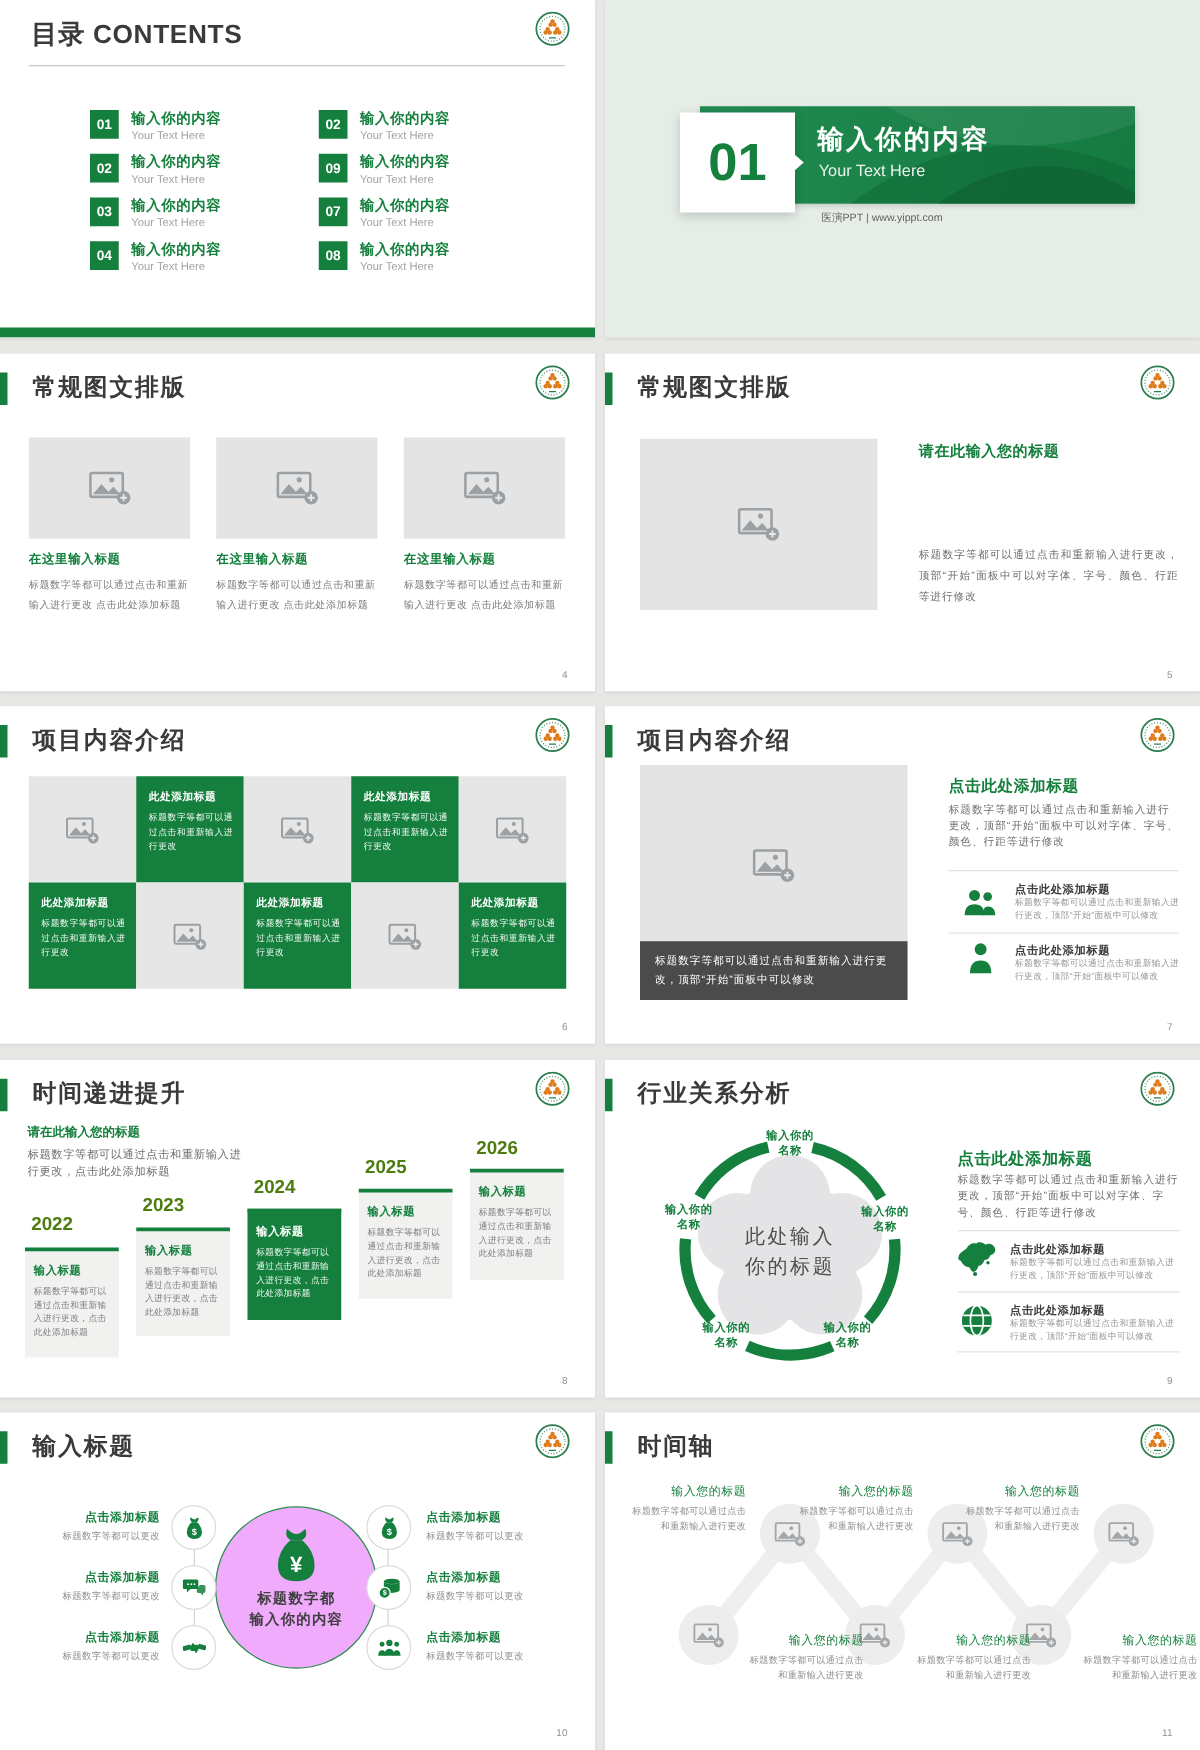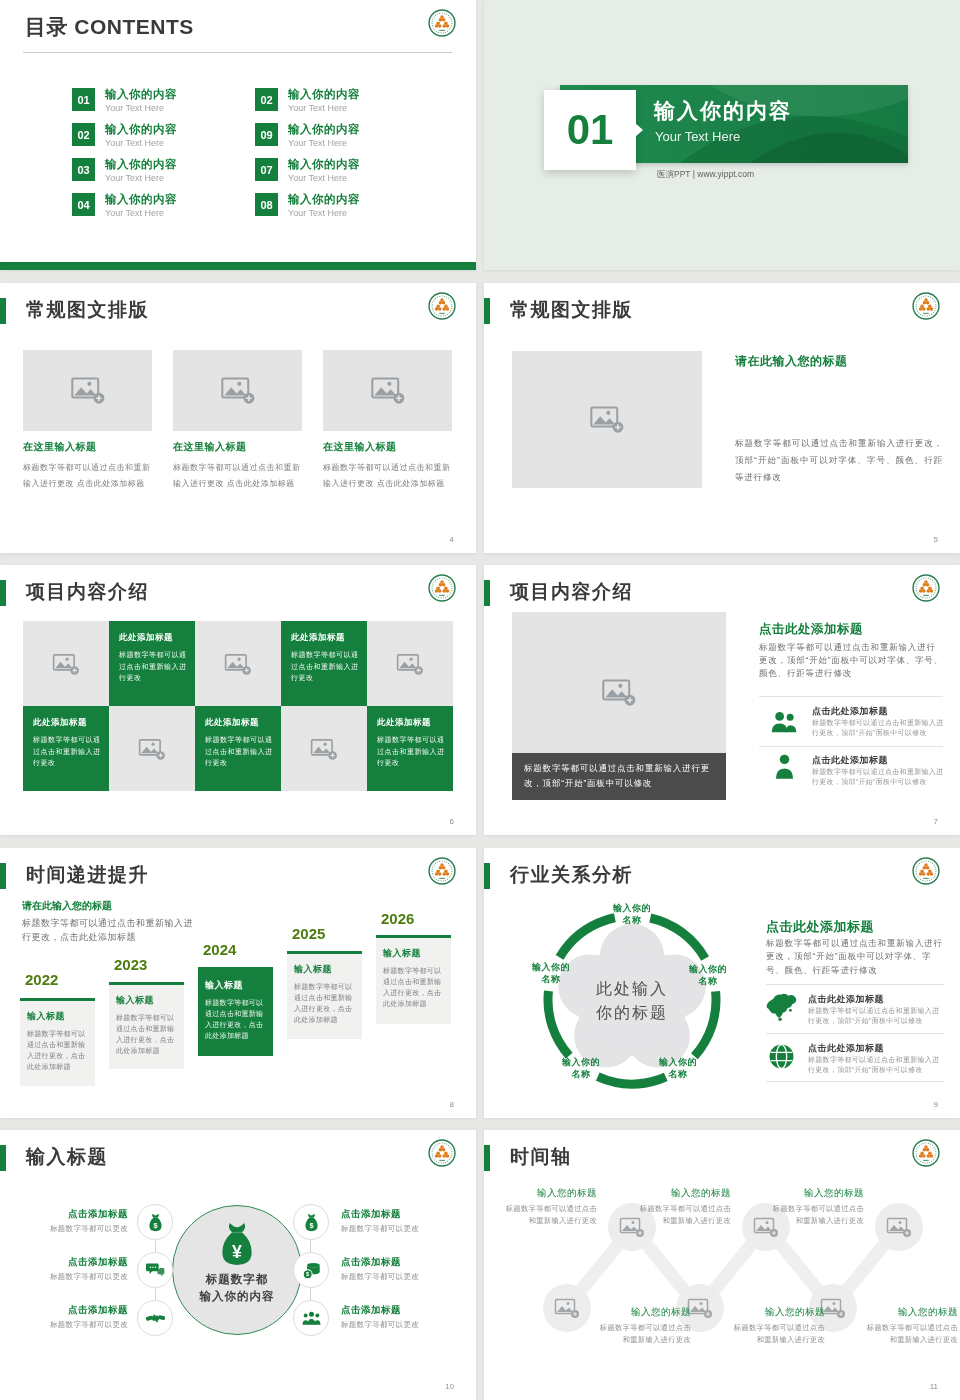--- a/index.html
+++ b/index.html
@@ -67,21 +67,21 @@
   .s8-card.hl{background:var(--green)}
   .s8-card.hl h4{color:#fff}
   .s8-card.hl p{color:rgba(255,255,255,.93)}
   
   .s9-node{position:absolute;width:62px;text-align:center;font-size:9px;font-weight:bold;color:var(--green);line-height:12px;letter-spacing:.5px}
   .s9-head{position:absolute;left:282px;top:70px;font-size:13px;font-weight:bold;color:var(--green);letter-spacing:.5px}
   .s9-para{position:absolute;left:282px;top:89px;width:178px;font-size:8.5px;color:var(--gray);line-height:13.5px;letter-spacing:.8px}
   .s9-item-t{position:absolute;font-size:9px;font-weight:bold;color:#3c3c3c;letter-spacing:.5px}
   .s9-item-b{position:absolute;width:138px;font-size:7px;color:#979797;line-height:10px;letter-spacing:.3px}
   
-  .s10-center{position:absolute;left:172px;top:75px;width:130px;height:130px;border:1.5px solid #2e8b50;border-radius:50%;background:#e5e5e5;display:flex;flex-direction:column;align-items:center;padding-top:15px}
+  .s10-center{position:absolute;left:172px;top:75px;width:130px;height:130px;border:1.5px solid #2e8b50;border-radius:50%;background:#f0abfc;display:flex;flex-direction:column;align-items:center;padding-top:15px}
   .s10-center .bag{width:44px;height:46px;color:var(--green)}
   .s10-line{font-size:11.5px;font-weight:bold;color:#3f3f3f;line-height:17px;letter-spacing:1px}
   .s10-circ{position:absolute;width:36px;height:36px;border-radius:50%;background:#fff;border:1px solid #dcdcdc;display:flex;align-items:center;justify-content:center;z-index:2}
   .s10-circ svg{width:19px;height:19px;color:var(--green)}
   .s10-vline{position:absolute;width:1px;height:12px;background:#d5d5d5}
   .s10-lbl{position:absolute;width:112px}
   .s10-lbl h4{font-size:9.5px;font-weight:bold;color:var(--green);letter-spacing:.5px}
   .s10-lbl p{font-size:7.5px;color:var(--lgray);margin-top:3px;letter-spacing:.3px}
   .lbl-r{text-align:right}
   

